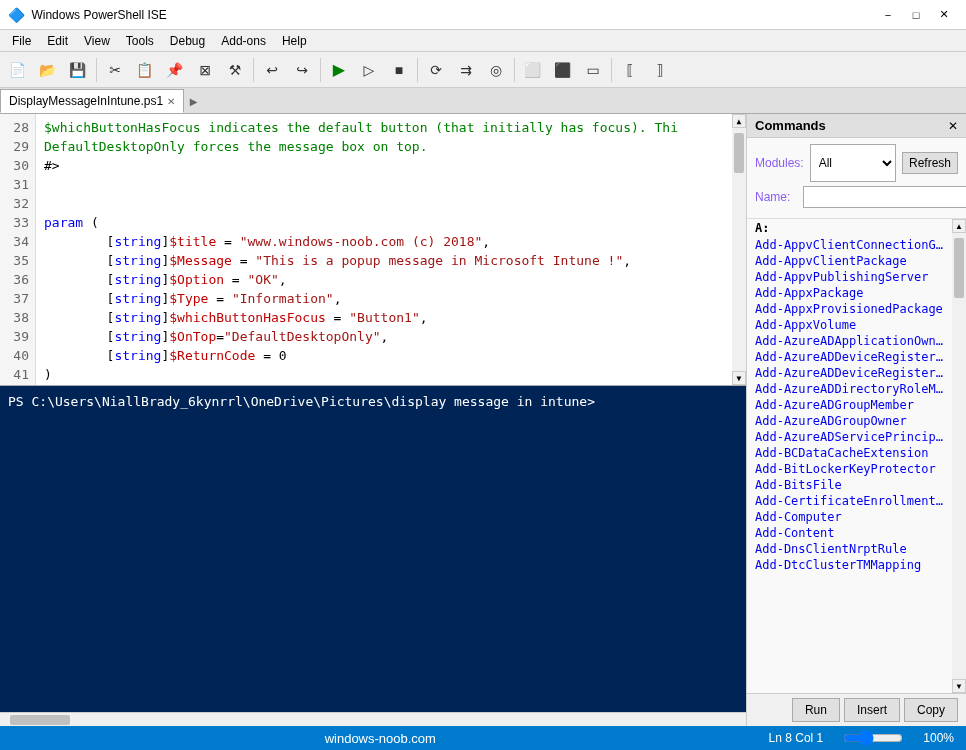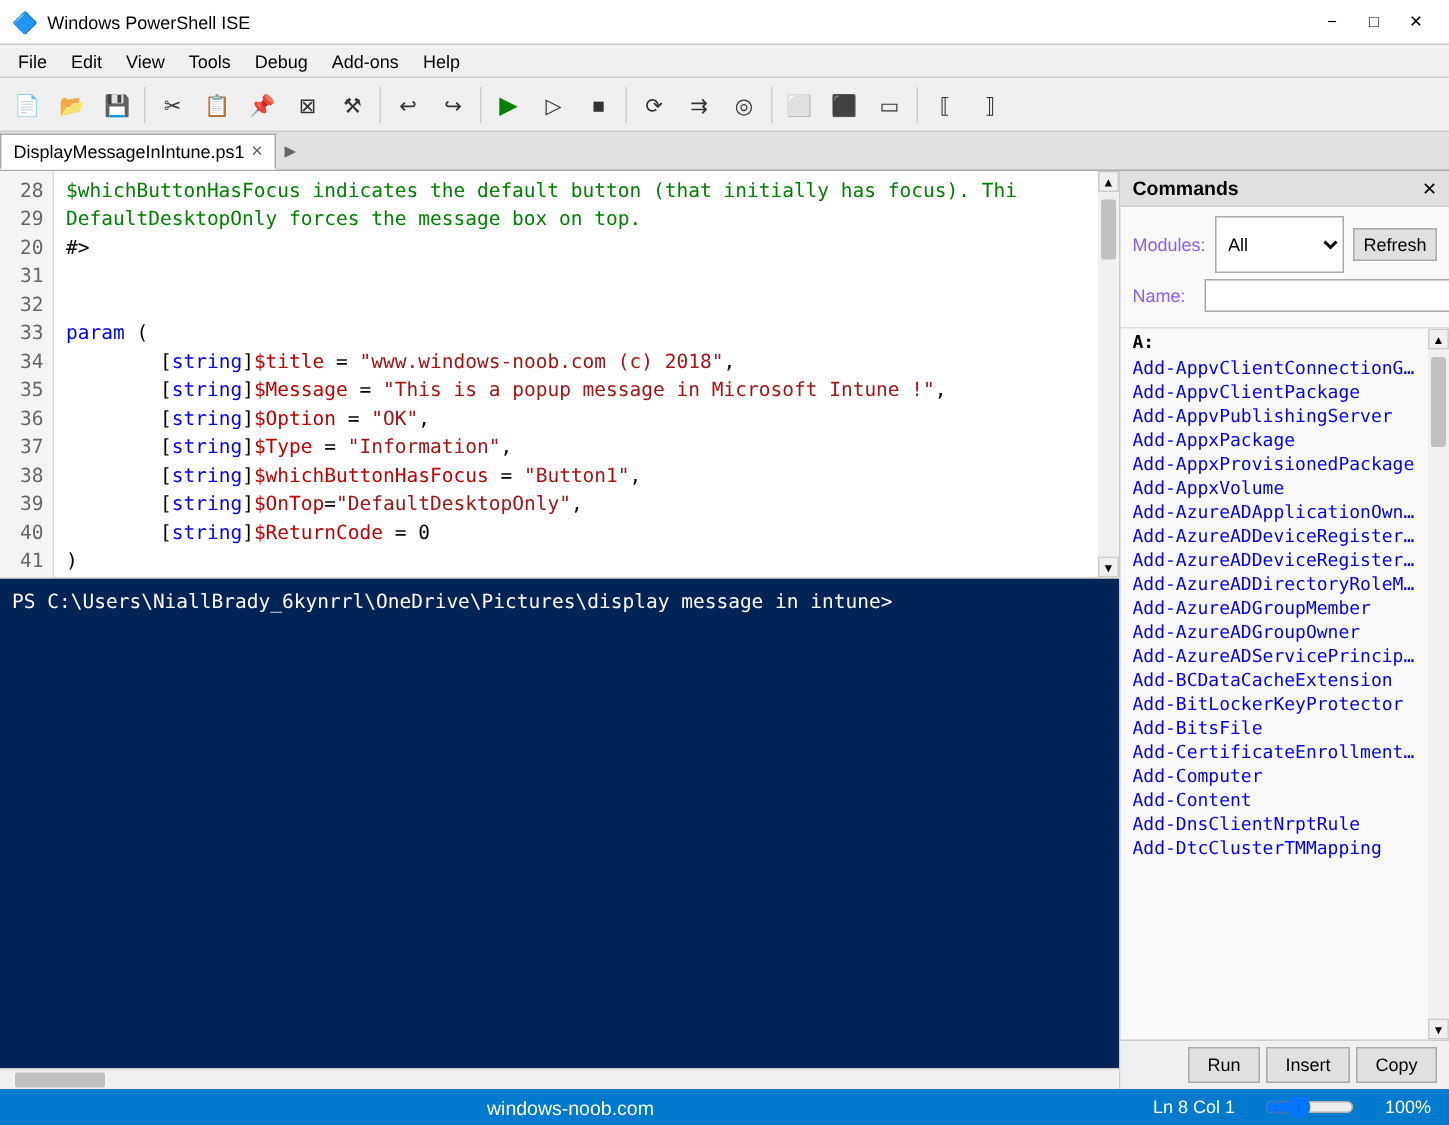--- a/index.html
+++ b/index.html
@@ -329,21 +329,21 @@
 
 <div id="main-area">
 
   <div id="editor-pane">
 
     <div id="script-editor">
       <div id="script-editor-inner">
         <div class="line-numbers" id="line-numbers-el">
             <div>28</div>
             <div>29</div>
-            <div>20</div>
+            <div>30</div>
             <div>31</div>
             <div>32</div>
             <div>33</div>
             <div>34</div>
             <div>35</div>
             <div>36</div>
             <div>37</div>
             <div>38</div>
             <div>39</div>
             <div>40</div>

